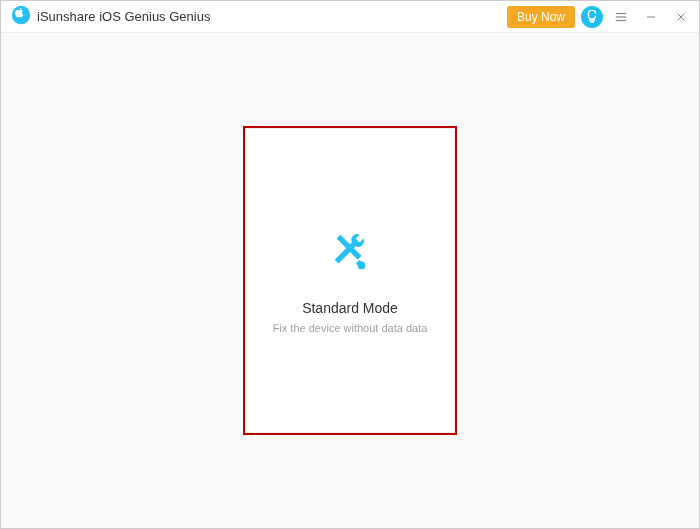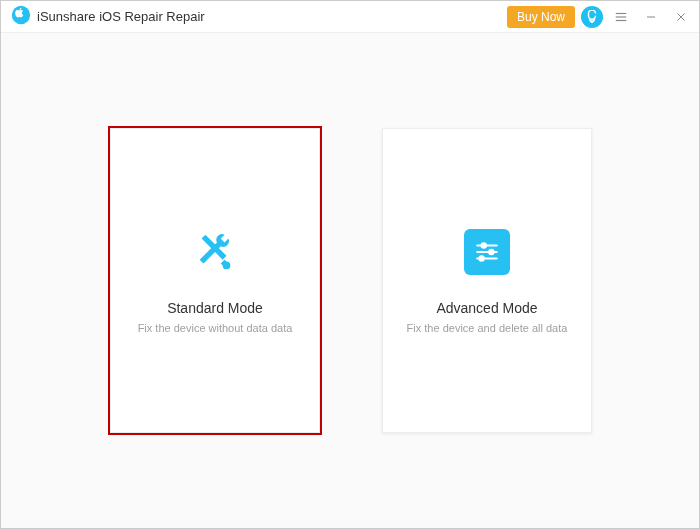--- a/index.html
+++ b/index.html
@@ -28,21 +28,21 @@
 <div class="window">
   <div class="titlebar">
     <div class="logo-wrap">
       <span class="icon">
         <svg width="20" height="20" viewBox="0 0 24 24">
             <circle cx="12" cy="12" r="11" fill="#26c1f2"></circle>
             <path d="M15.7 12.5c0-2.2 1.8-3.2 1.9-3.3-1-1.5-2.6-1.7-3.2-1.7-1.3-.1-2.6.8-3.3.8-.7 0-1.7-.8-2.8-.8-1.4 0-2.8.8-3.5 2.1-1.5 2.6-.4 6.5 1.1 8.6.7 1 1.6 2.2 2.7 2.1 1.1 0 1.5-.7 2.8-.7s1.7.7 2.8.7c1.2 0 1.9-1 2.6-2 .8-1.2 1.2-2.3 1.2-2.4-.1 0-2.3-.9-2.3-3.4z" fill="#fff" transform="scale(.7) translate(3 1)"></path>
             <path d="M14 6.3c.6-.7 1-1.8.9-2.8-.9 0-1.9.6-2.5 1.3-.6.6-1 1.7-.9 2.7 1 .1 1.9-.5 2.5-1.2z" fill="#fff" transform="scale(.7) translate(3 1)"></path>
           </svg>
       </span>
-      <span class="app-title">iSunshare iOS Repair Repair</span>
+      <span class="app-title">iSunshare iOS Genius Genius</span>
     </div>
     <div class="right">
       <button class="buy-btn">Buy Now</button>
       <span class="icon-btn support">
         <svg width="14" height="14" viewBox="0 0 24 24" fill="none" stroke="#fff" stroke-width="2.5">
             <path d="M18 6a6 6 0 0 0-12 0v4a6 6 0 0 0 12 0"></path>
             <path d="M8 14v2a4 4 0 0 0 8 0v-2"></path>
             <circle cx="12" cy="20" r="1.2" fill="#fff"></circle>
           </svg>
       </span>
@@ -75,33 +75,15 @@
           <svg width="46" height="46" viewBox="0 0 48 48" fill="#26c1f2">
             <path d="M34 6l-4 4 4 4 4-4a6 6 0 0 1-8 8L12 36l-4-4 18-18a6 6 0 0 1 8-8z"></path>
             <path d="M10 10l4-4 22 22-4 4L10 10zm26 24a4 4 0 1 1-4 4l-2-2 4-4 2 2z"></path>
           </svg>
         </div>
         <div class="card-title">Standard Mode</div>
         <div class="card-sub">Fix the device without data data</div>
       </div>
     </div>
 
-    <div class="card-wrap">
-      <div class="card">
-        <div class="icon-box">
-          <div class="adv-icon-bg">
-            <svg width="26" height="26" viewBox="0 0 24 24" fill="none" stroke="#fff" stroke-width="2" stroke-linecap="round">
-              <line x1="3" y1="6" x2="21" y2="6"></line>
-                <circle cx="9" cy="6" r="2" fill="#fff"></circle>
-              <line x1="3" y1="12" x2="21" y2="12"></line>
-                <circle cx="16" cy="12" r="2" fill="#fff"></circle>
-              <line x1="3" y1="18" x2="21" y2="18"></line>
-                <circle cx="7" cy="18" r="2" fill="#fff"></circle>
-            </svg>
-          </div>
-        </div>
-        <div class="card-title">Advanced Mode</div>
-        <div class="card-sub">Fix the device and delete all data</div>
-      </div>
-    </div>
 
   </div>
 </div>
 
 </body></html>

